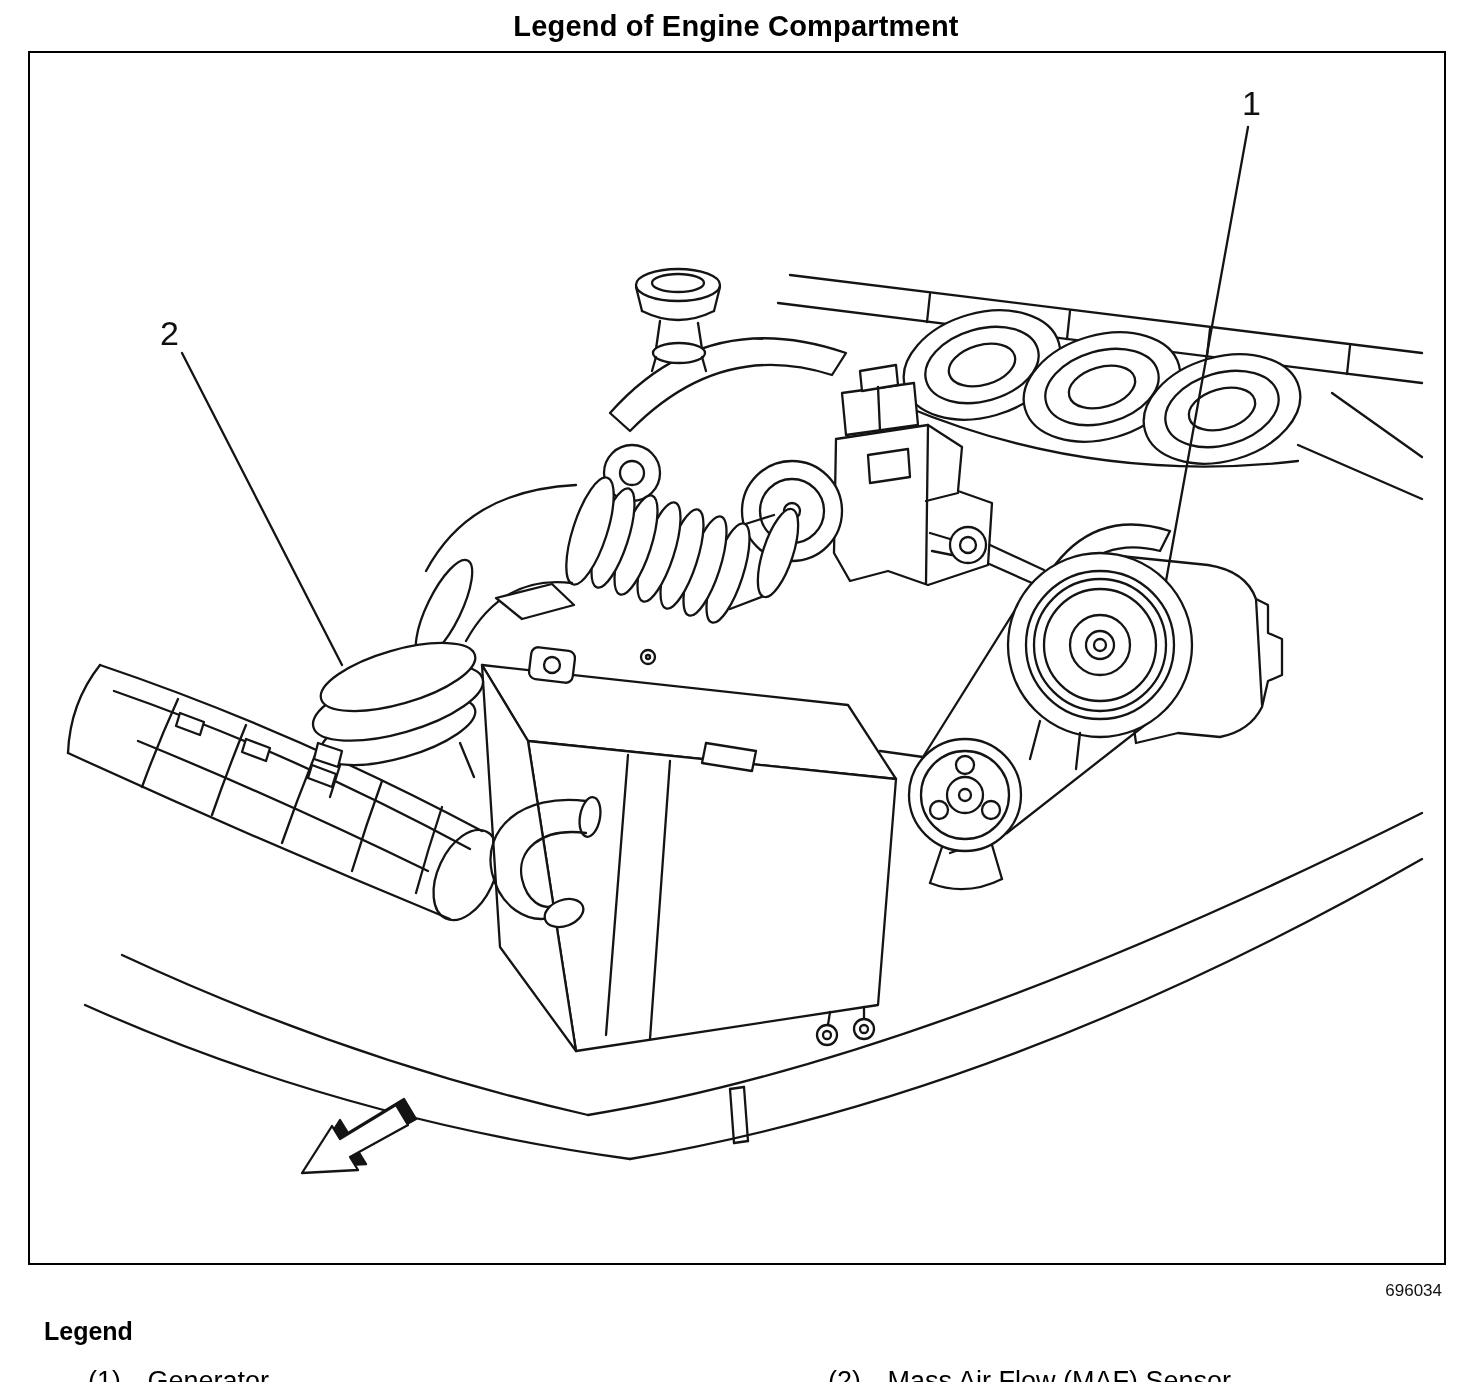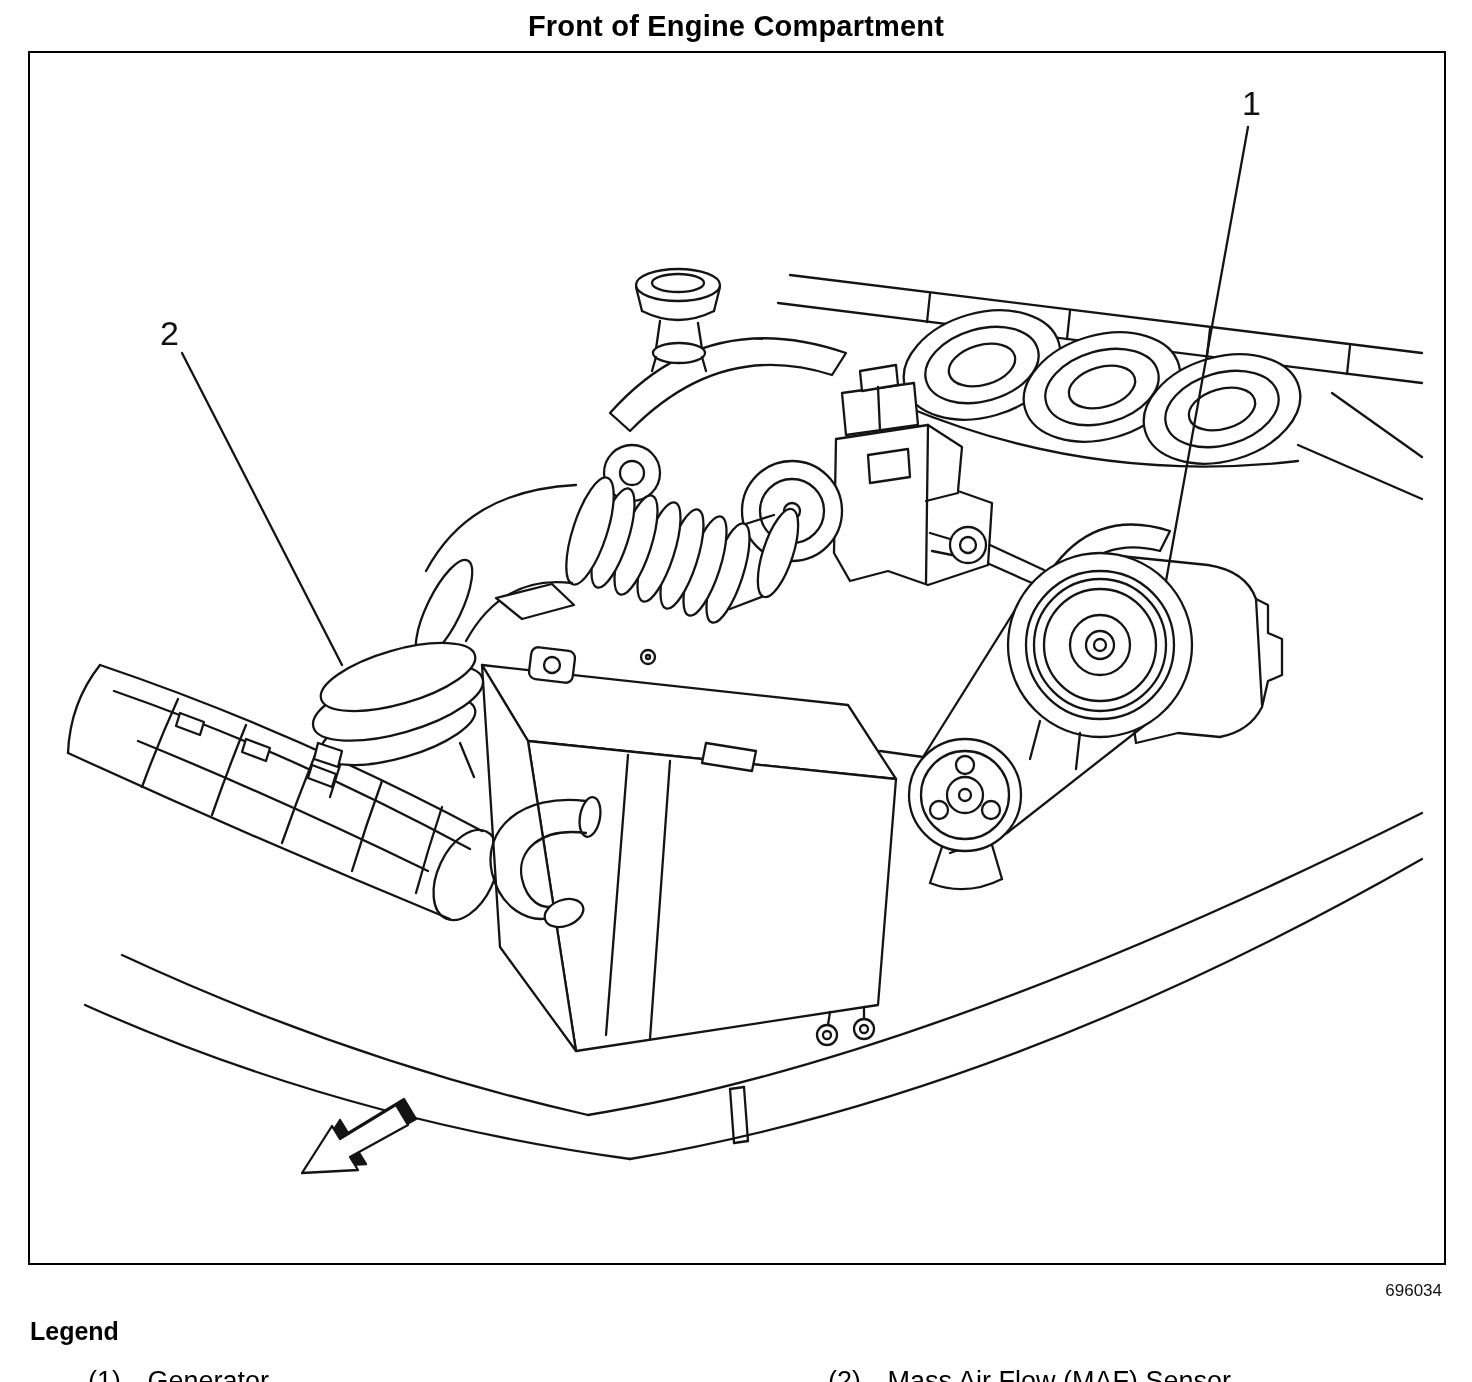--- a/index.html
+++ b/index.html
@@ -12,42 +12,42 @@
     margin:10px 0 8px 0; letter-spacing:0.2px;
   }
   .figure-box {
     position:relative; margin-left:28px; width:1414px; height:1210px;
     border:2px solid #000; background:#fff; box-sizing:content-box;
   }
   .figure-box svg { display:block; width:1414px; height:1210px; }
   .figure-number {
     width:1442px; text-align:right; font-size:17px; margin-top:16px; color:#111;
   }
-  .legend-heading { margin:16px 0 0 30px; font-size:25px; font-weight:bold; }
+  .legend-heading { margin:16px 0 0 44px; font-size:25px; font-weight:bold; }
   .legend-row { position:relative; height:46px; margin-top:20px; font-size:27px; }
   .legend-item { position:absolute; top:0; white-space:nowrap; }
   .legend-item .idx { display:inline-block; min-width:52px; }
   .legend-item-1 { left:88px; }
   .legend-item-2 { left:828px; }
 
   
   .art path, .art line, .art circle, .art ellipse, .art polygon, .art polyline, .art rect {
     stroke:#141414; stroke-width:2.3; fill:none;
     stroke-linecap:round; stroke-linejoin:round;
   }
   .art .w { fill:#ffffff; }
   .art .k { fill:#141414; }
   .art text { stroke:none; fill:#101010; font-family:"Liberation Sans", sans-serif; font-size:34px; }
 </style>
 </head>
 <body>
 
 <div class="page">
 
-  <div class="title">Front of Engine Compartment</div>
+  <div class="title">Legend of Engine Compartment</div>
 
   <div class="figure-box">
     <svg class="art" viewBox="0 0 1414 1210">
 
       <g>
         <path d="M 558 1062 Q 900 1006 1392 760"></path>
         <path d="M 600 1106 Q 980 1042 1392 806"></path>
         <path d="M 92 902 Q 320 1008 558 1062"></path>
         <path d="M 55 952 Q 310 1066 600 1106"></path>
         <path d="M 700 1036 L 704 1090"></path>

